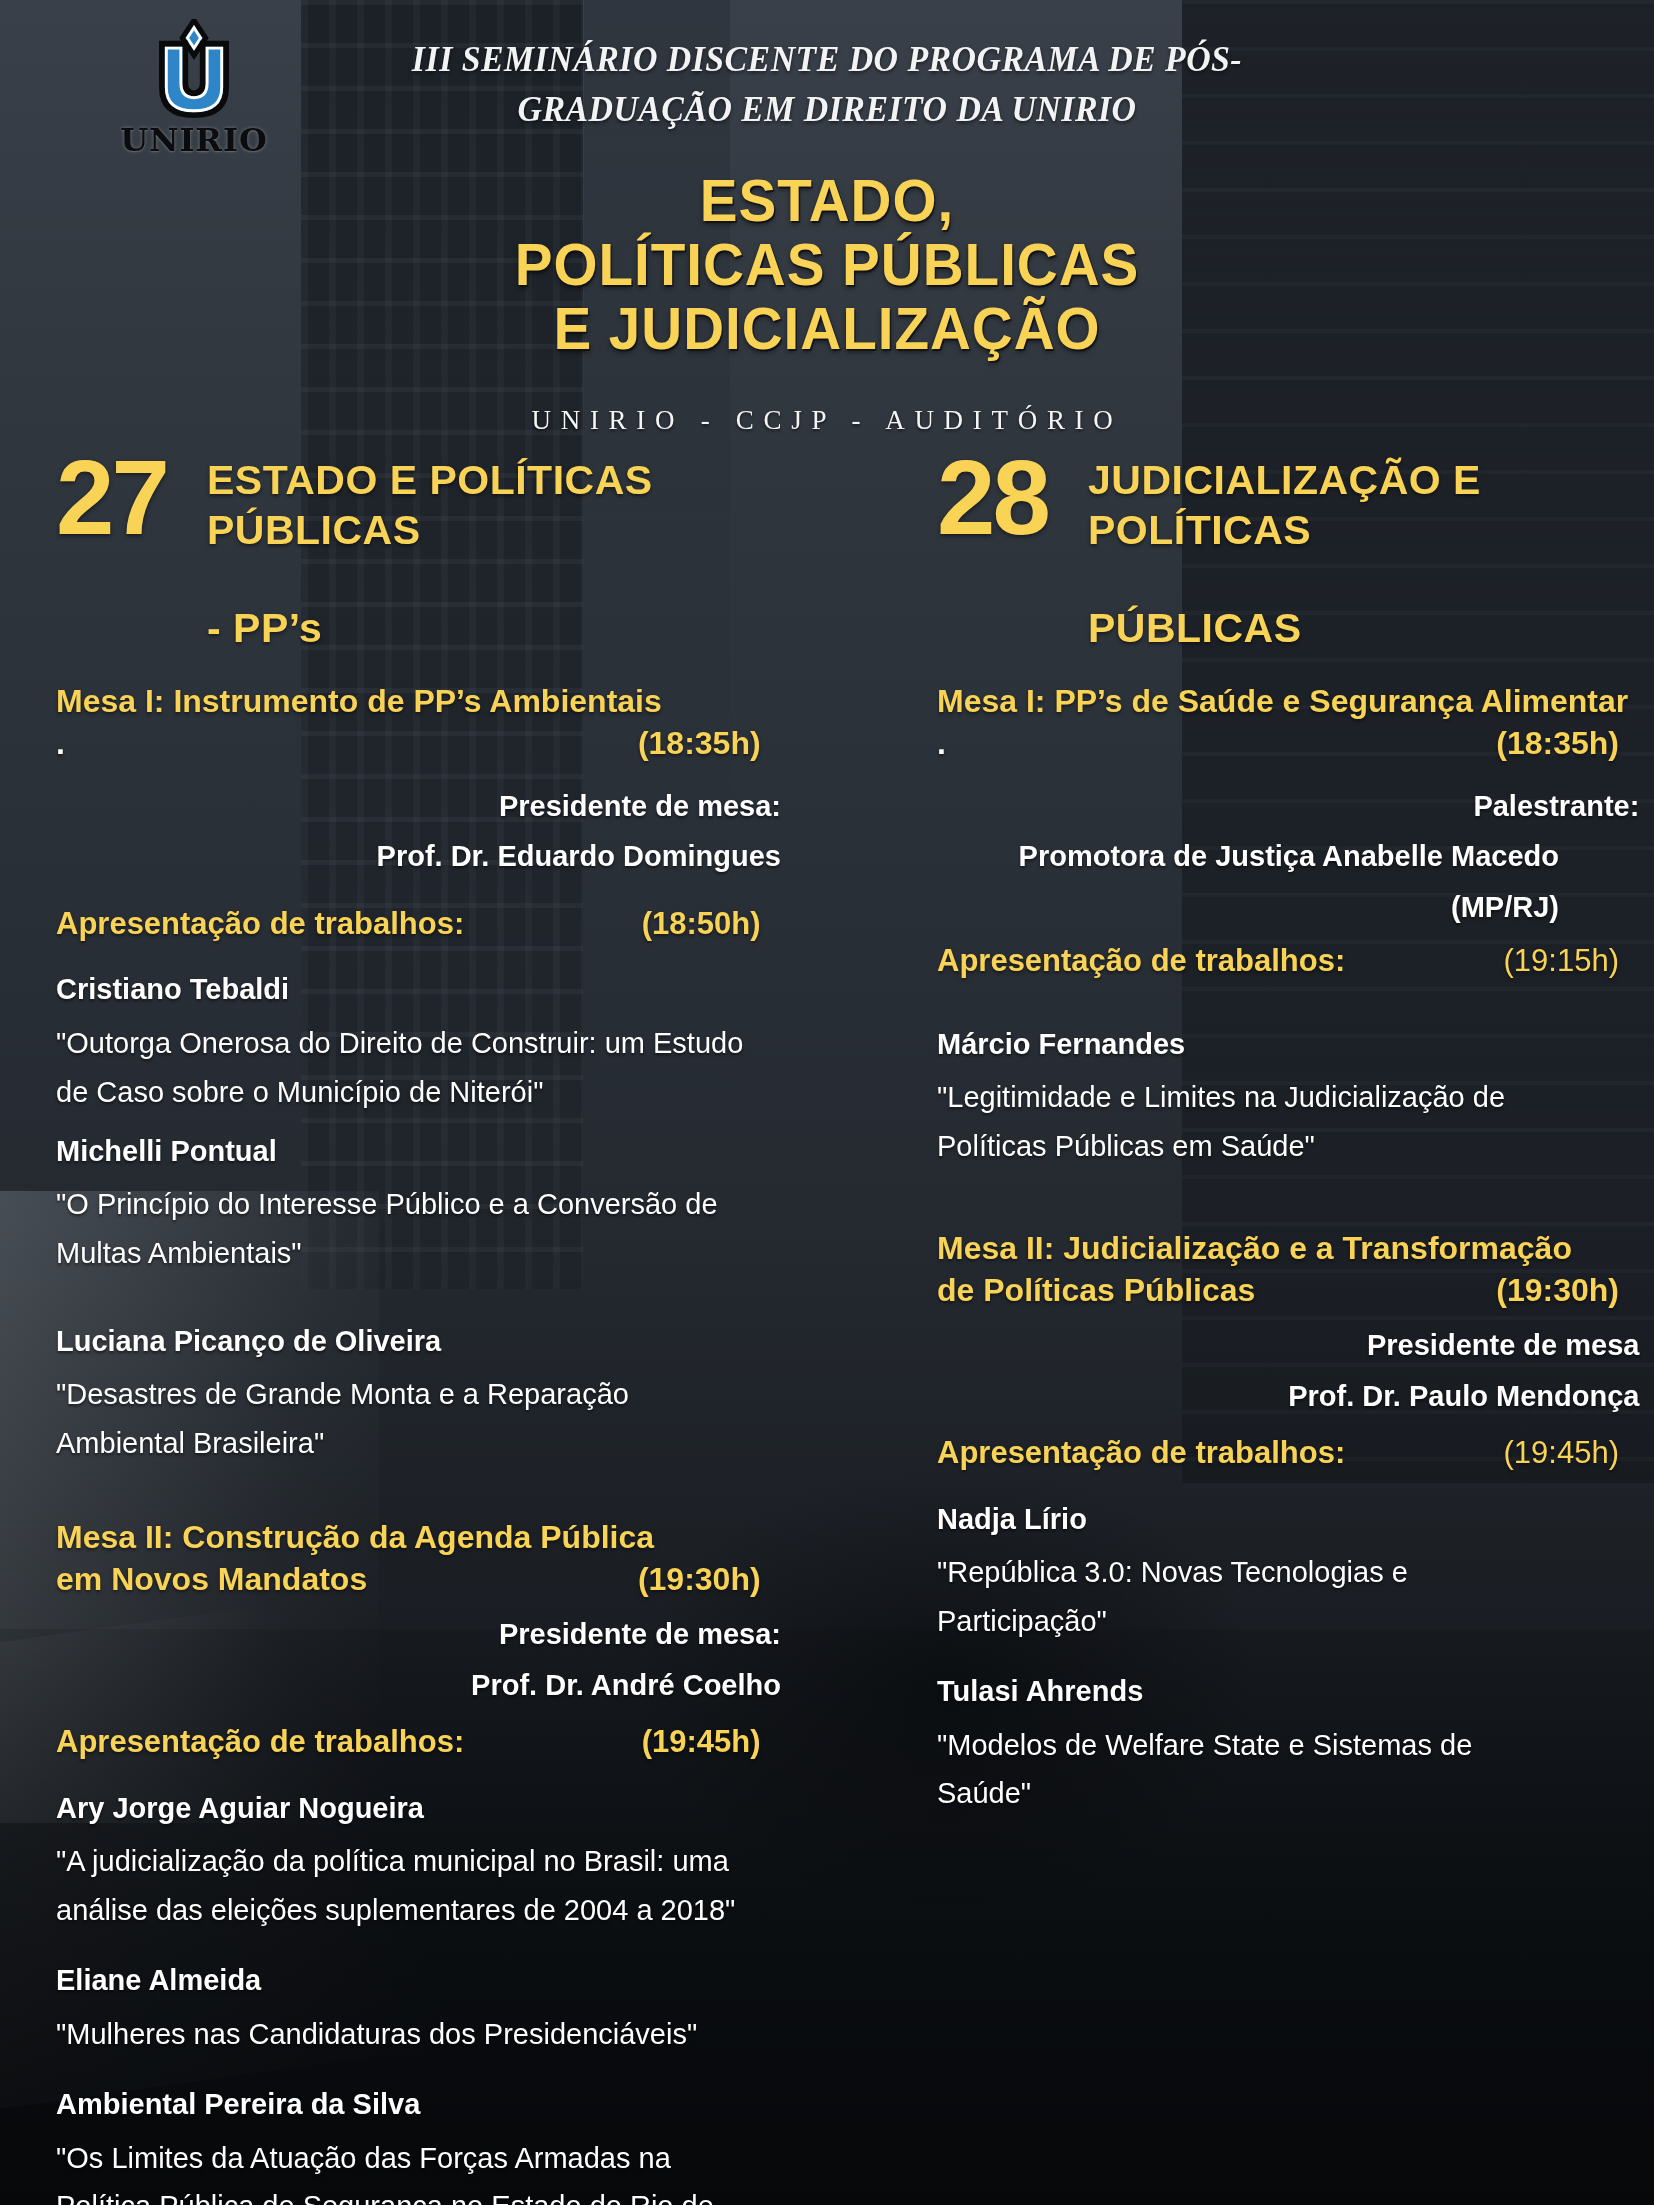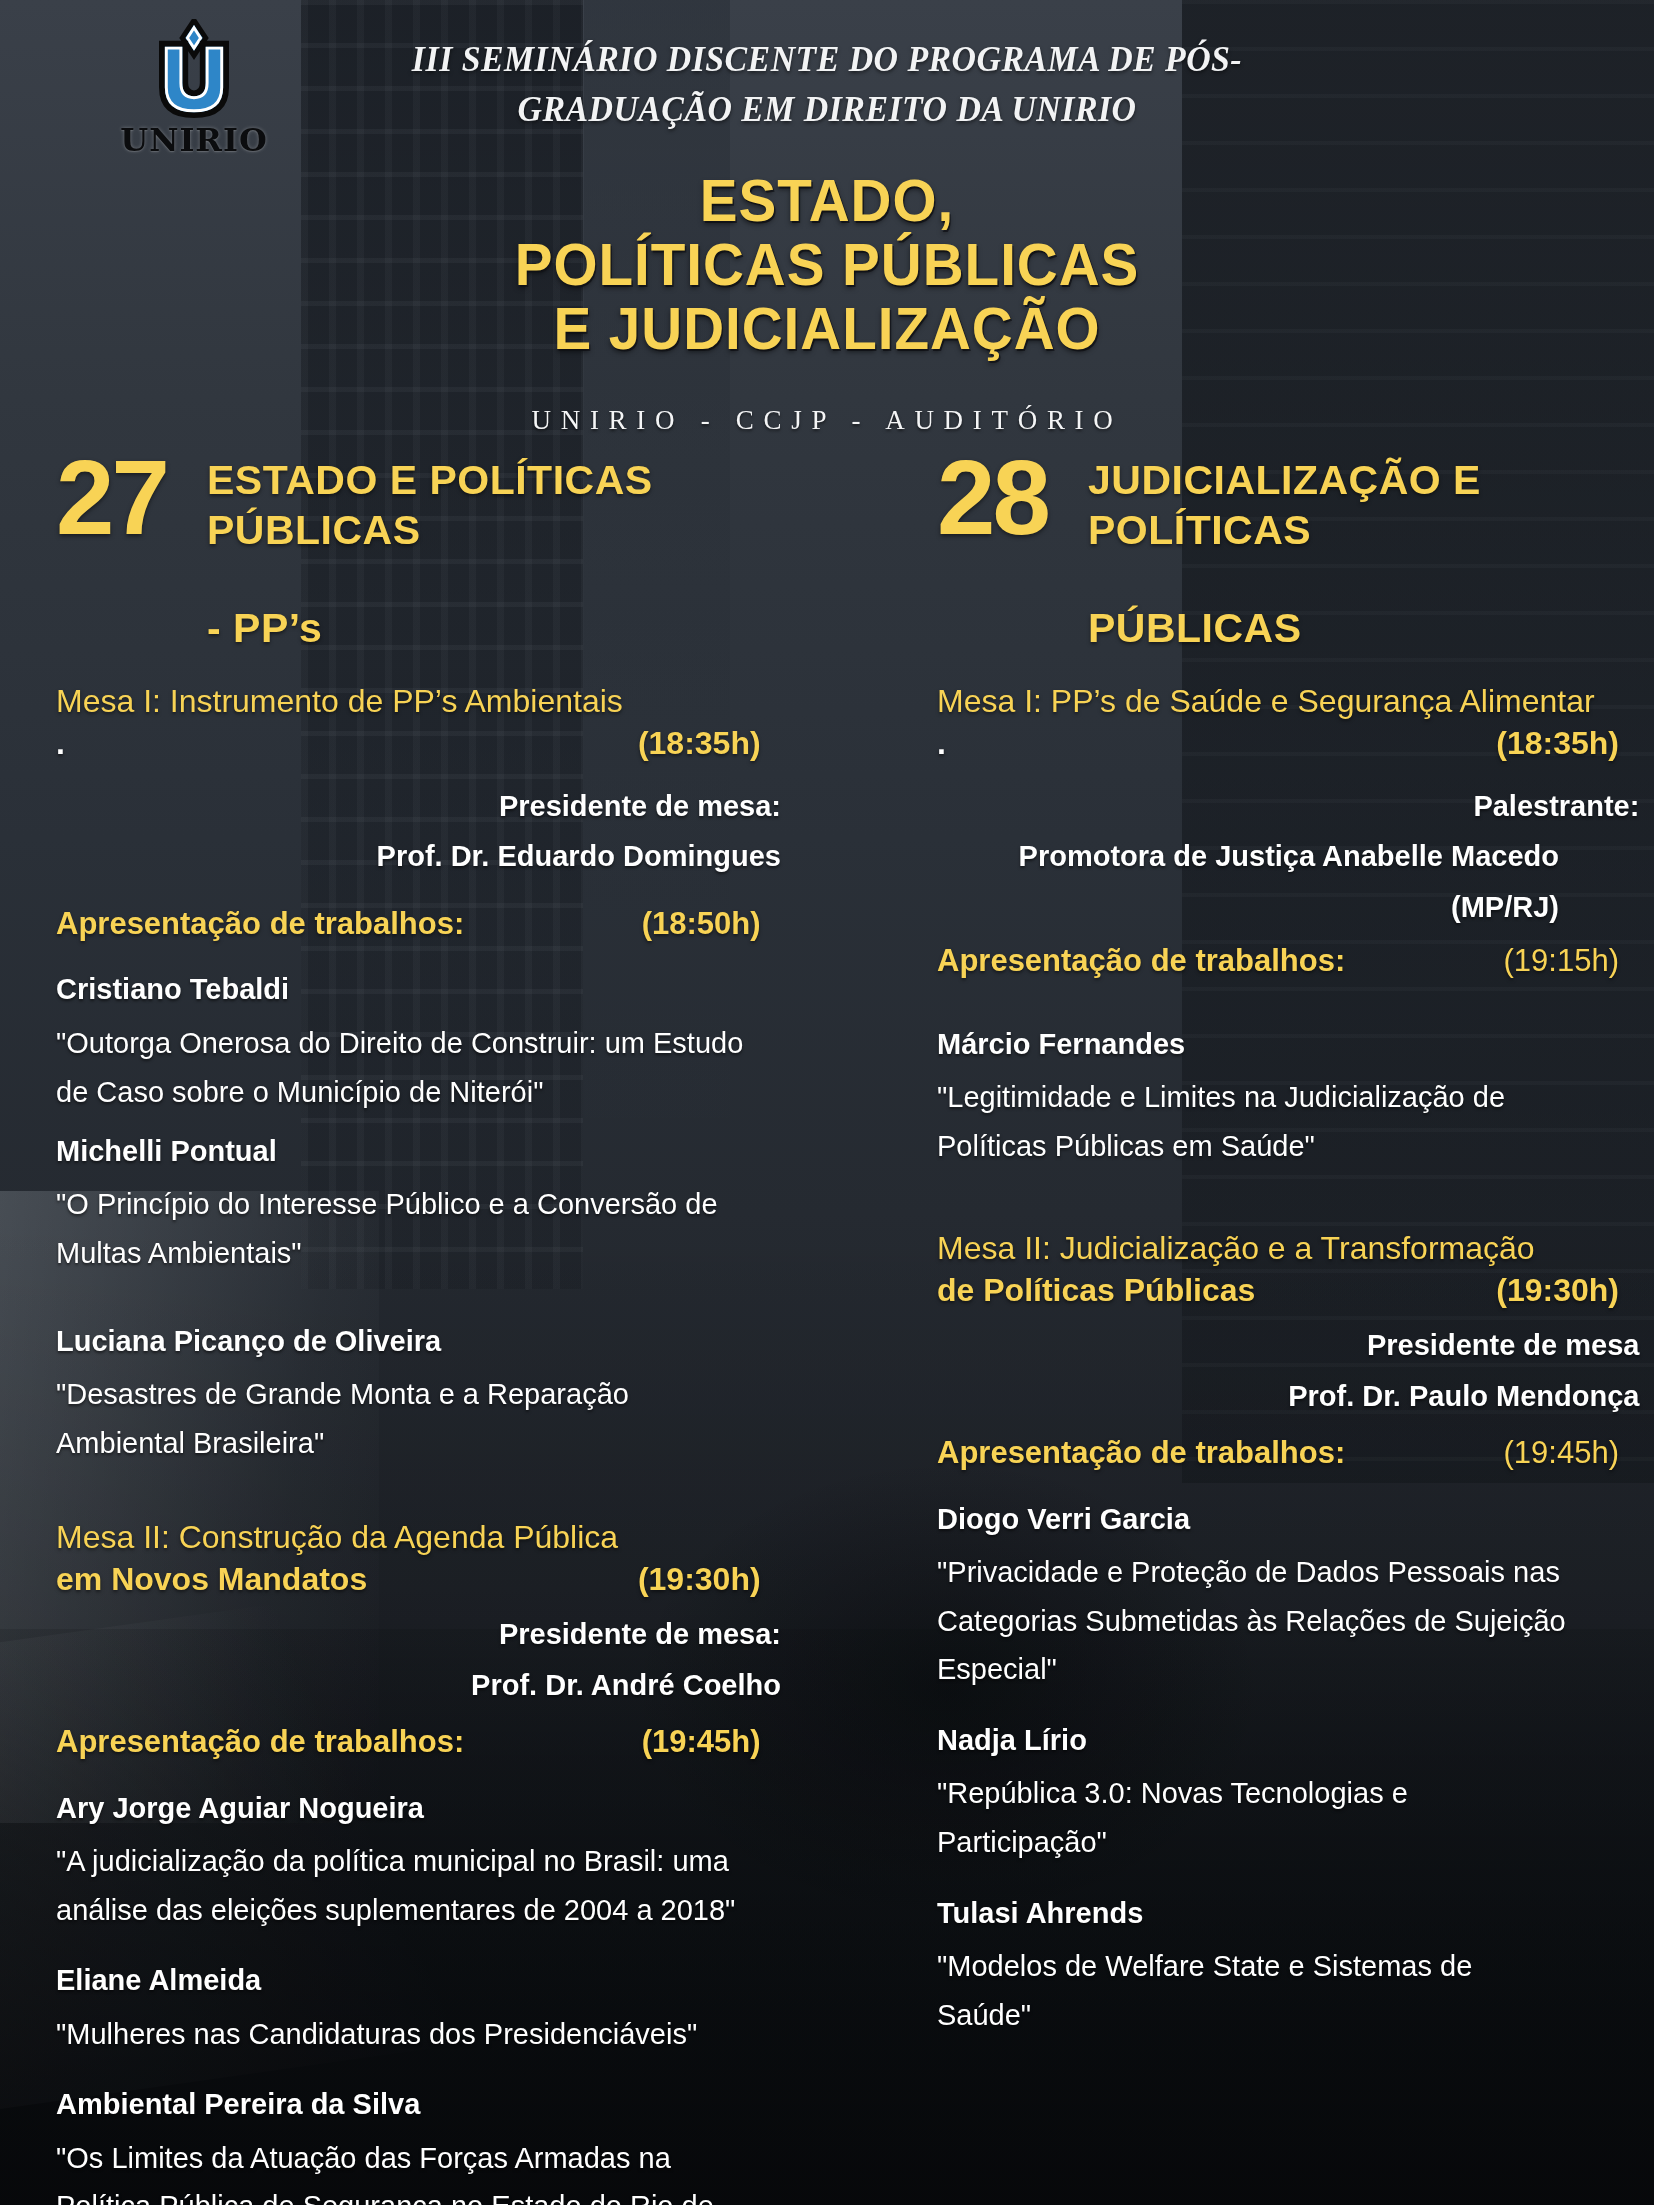--- a/index.html
+++ b/index.html
@@ -85,21 +85,21 @@
     letter-spacing:-2.9px;text-shadow:0 2.4px 4.4px rgba(0,0,0,.5);flex:none;text-align:right;
   }
   .day-heading{
     margin-left:40px;color:var(--accent);font-weight:700;
     font-size:41px;line-height:1.22;letter-spacing:0.5px;
     text-shadow:0 1.9px 3.9px rgba(0,0,0,.5);
   }
   .day-heading .sub{display:block;margin-top:48px;}
 
   .session-title{
-    color:var(--accent);font-weight:400;font-size:32px;line-height:1.25;
+    color:var(--accent);font-weight:700;font-size:32px;line-height:1.25;
     text-shadow:0 1.9px 3.4px rgba(0,0,0,.5);margin-top:28px;
   }
   .time-row{
     display:flex;justify-content:space-between;align-items:flex-start;
     padding-right:20.4px;margin-top:2.9px;
     color:var(--accent);font-weight:700;font-size:32px;line-height:1.2;
     text-shadow:0 1.9px 3.4px rgba(0,0,0,.5);
   }
   .time-row .dot{color:var(--text);}
   .mesa2-block{margin-top:40px;}
@@ -287,24 +287,20 @@
           <div class="role-label">Presidente de mesa</div>
           <div class="person">Prof. Dr. Paulo Mendonça</div>
         </div>
 
         <div class="apres-row" style="margin-top:12.6px">
           <span>Apresentação de trabalhos:</span>
           <span class="time-light">(19:45h)</span>
         </div>
 
         <div class="talk">
-          <div class="author">Diogo Verri Garcia</div>
-          <div class="title">"Privacidade e Proteção de Dados Pessoais nas Categorias Submetidas às Relações de Sujeição Especial"</div>
-        </div>
-        <div class="talk">
           <div class="author">Nadja Lírio</div>
           <div class="title">"República 3.0: Novas Tecnologias e Participação"</div>
         </div>
         <div class="talk">
           <div class="author">Tulasi Ahrends</div>
           <div class="title">"Modelos de Welfare State e Sistemas de Saúde"</div>
         </div>
       </section>
 
     </div>

